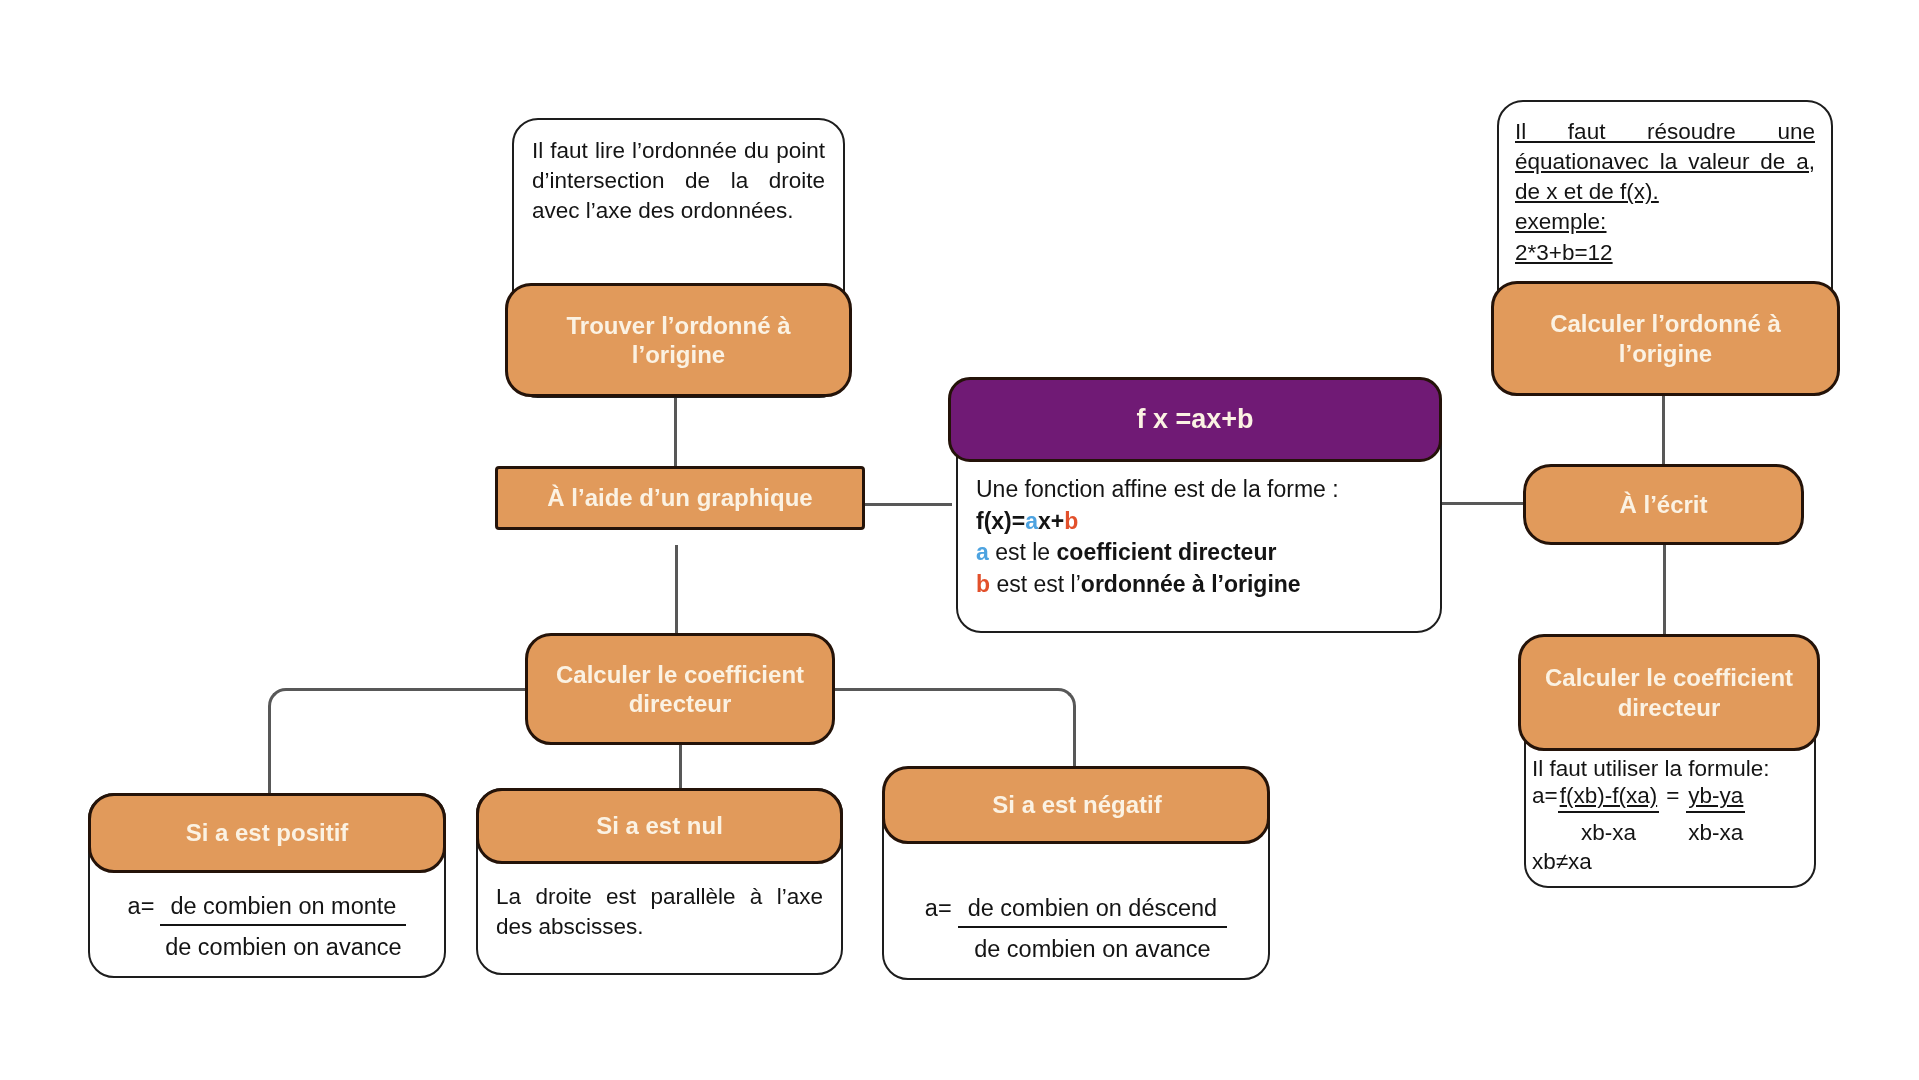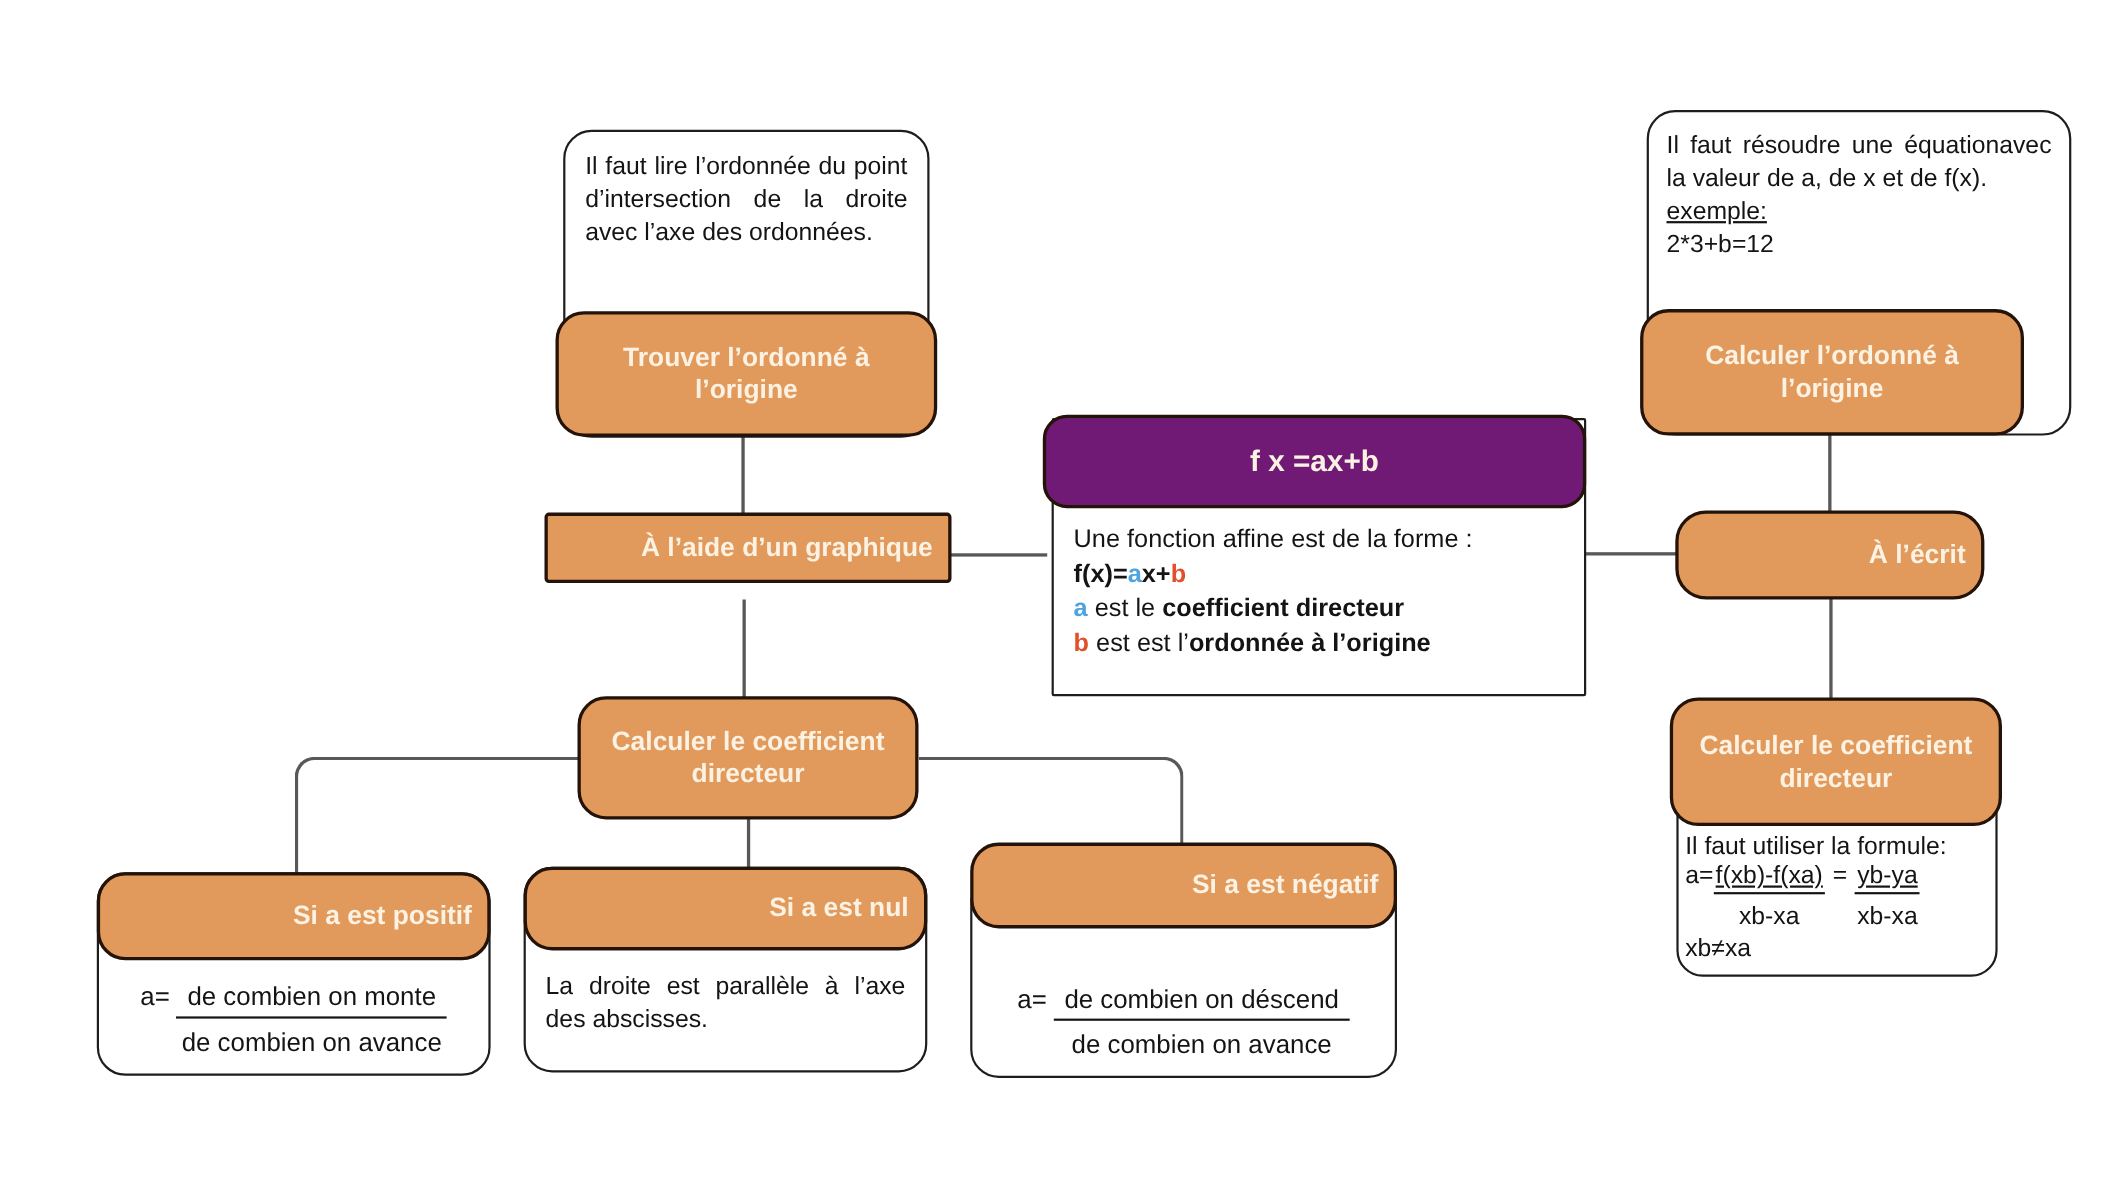--- a/index.html
+++ b/index.html
@@ -10,21 +10,21 @@
   
   .line{position:absolute;background:#585858;}
   .elbow{position:absolute;box-sizing:border-box;background:transparent;border:0 solid #585858;}
   .elbow-left{border-top-width:3px;border-left-width:3px;border-top-left-radius:18px;}
   .elbow-right{border-top-width:3px;border-right-width:3px;border-top-right-radius:18px;}
 
   
   .whitebox{position:absolute;box-sizing:border-box;background:#ffffff;border:2px solid #1d1d1d;border-radius:26px;}
   .orangebox{
     position:absolute;box-sizing:border-box;background:#E19A5B;border:3px solid #241309;border-radius:26px;
-    display:flex;align-items:center;justify-content:flex-end;text-align:center;
+    display:flex;align-items:center;justify-content:center;text-align:center;
     color:#FBF2E3;font-weight:bold;font-size:24px;line-height:1.22;padding:4px 14px;
   }
   .brownbox{
     position:absolute;box-sizing:border-box;background:#701a75;border:3px solid #241309;border-radius:22px;
     display:flex;align-items:center;justify-content:center;text-align:center;
     color:#FBF2E3;font-weight:bold;font-size:27px;
   }
   .note{font-size:22.5px;line-height:1.34;text-align:justify;}
   .bodytext{font-size:23px;line-height:1.38;}
   .u{text-decoration:underline;}
@@ -61,30 +61,30 @@
   <div class="line" style="left:679px;top:743px;width:3px;height:47px;"></div>
   <div class="elbow elbow-right" style="left:835px;top:688px;width:241px;height:108px;"></div>
 
   <div class="whitebox" style="left:512px;top:118px;width:333px;height:280px;padding:16px 18px 0 18px;">
     <div class="note">Il faut lire l’ordonnée du point d’intersection de la droite avec l’axe des ordonnées.</div>
   </div>
   <div class="orangebox" style="left:505px;top:283px;width:347px;height:114px;">
     <span>Trouver l’ordonné à l’origine</span>
   </div>
 
-  <div class="whitebox" style="left:1497px;top:100px;width:386px;height:296px;padding:15px 16px 0 16px;">
+  <div class="whitebox" style="left:1497px;top:100px;width:336px;height:296px;padding:15px 16px 0 16px;text-decoration:underline;">
     <div class="note">Il faut résoudre une équationavec la valeur de a, de x et de f(x).</div>
     <div class="note u" style="text-align:left;">exemple:</div>
     <div class="note" style="text-align:left;">2*3+b=12</div>
   </div>
   <div class="orangebox" style="left:1491px;top:281px;width:349px;height:115px;">
     <span>Calculer l’ordonné à l’origine</span>
   </div>
 
-  <div class="whitebox" style="left:956px;top:380px;width:486px;height:253px;padding:92px 18px 0 18px;border-radius:2px;">
+  <div class="whitebox" style="left:956px;top:380px;width:486px;height:253px;padding:92px 18px 0 18px;border-radius:25px;">
     <div class="bodytext">Une fonction affine est de la forme :</div>
     <div class="bodytext"><b>f(x)=</b><span class="blue">a</span><b>x+</b><span class="red">b</span></div>
     <div class="bodytext"><span class="blue">a</span><span> est le </span><b>coefficient directeur</b></div>
     <div class="bodytext"><span class="red">b</span><span> est est l’</span><b>ordonnée à l’origine</b></div>
   </div>
   <div class="brownbox" style="left:948px;top:377px;width:494px;height:85px;">
     <span>f x =ax+b</span>
   </div>
 
   <div class="orangebox" style="left:495px;top:466px;width:370px;height:64px;border-radius:4px;">

